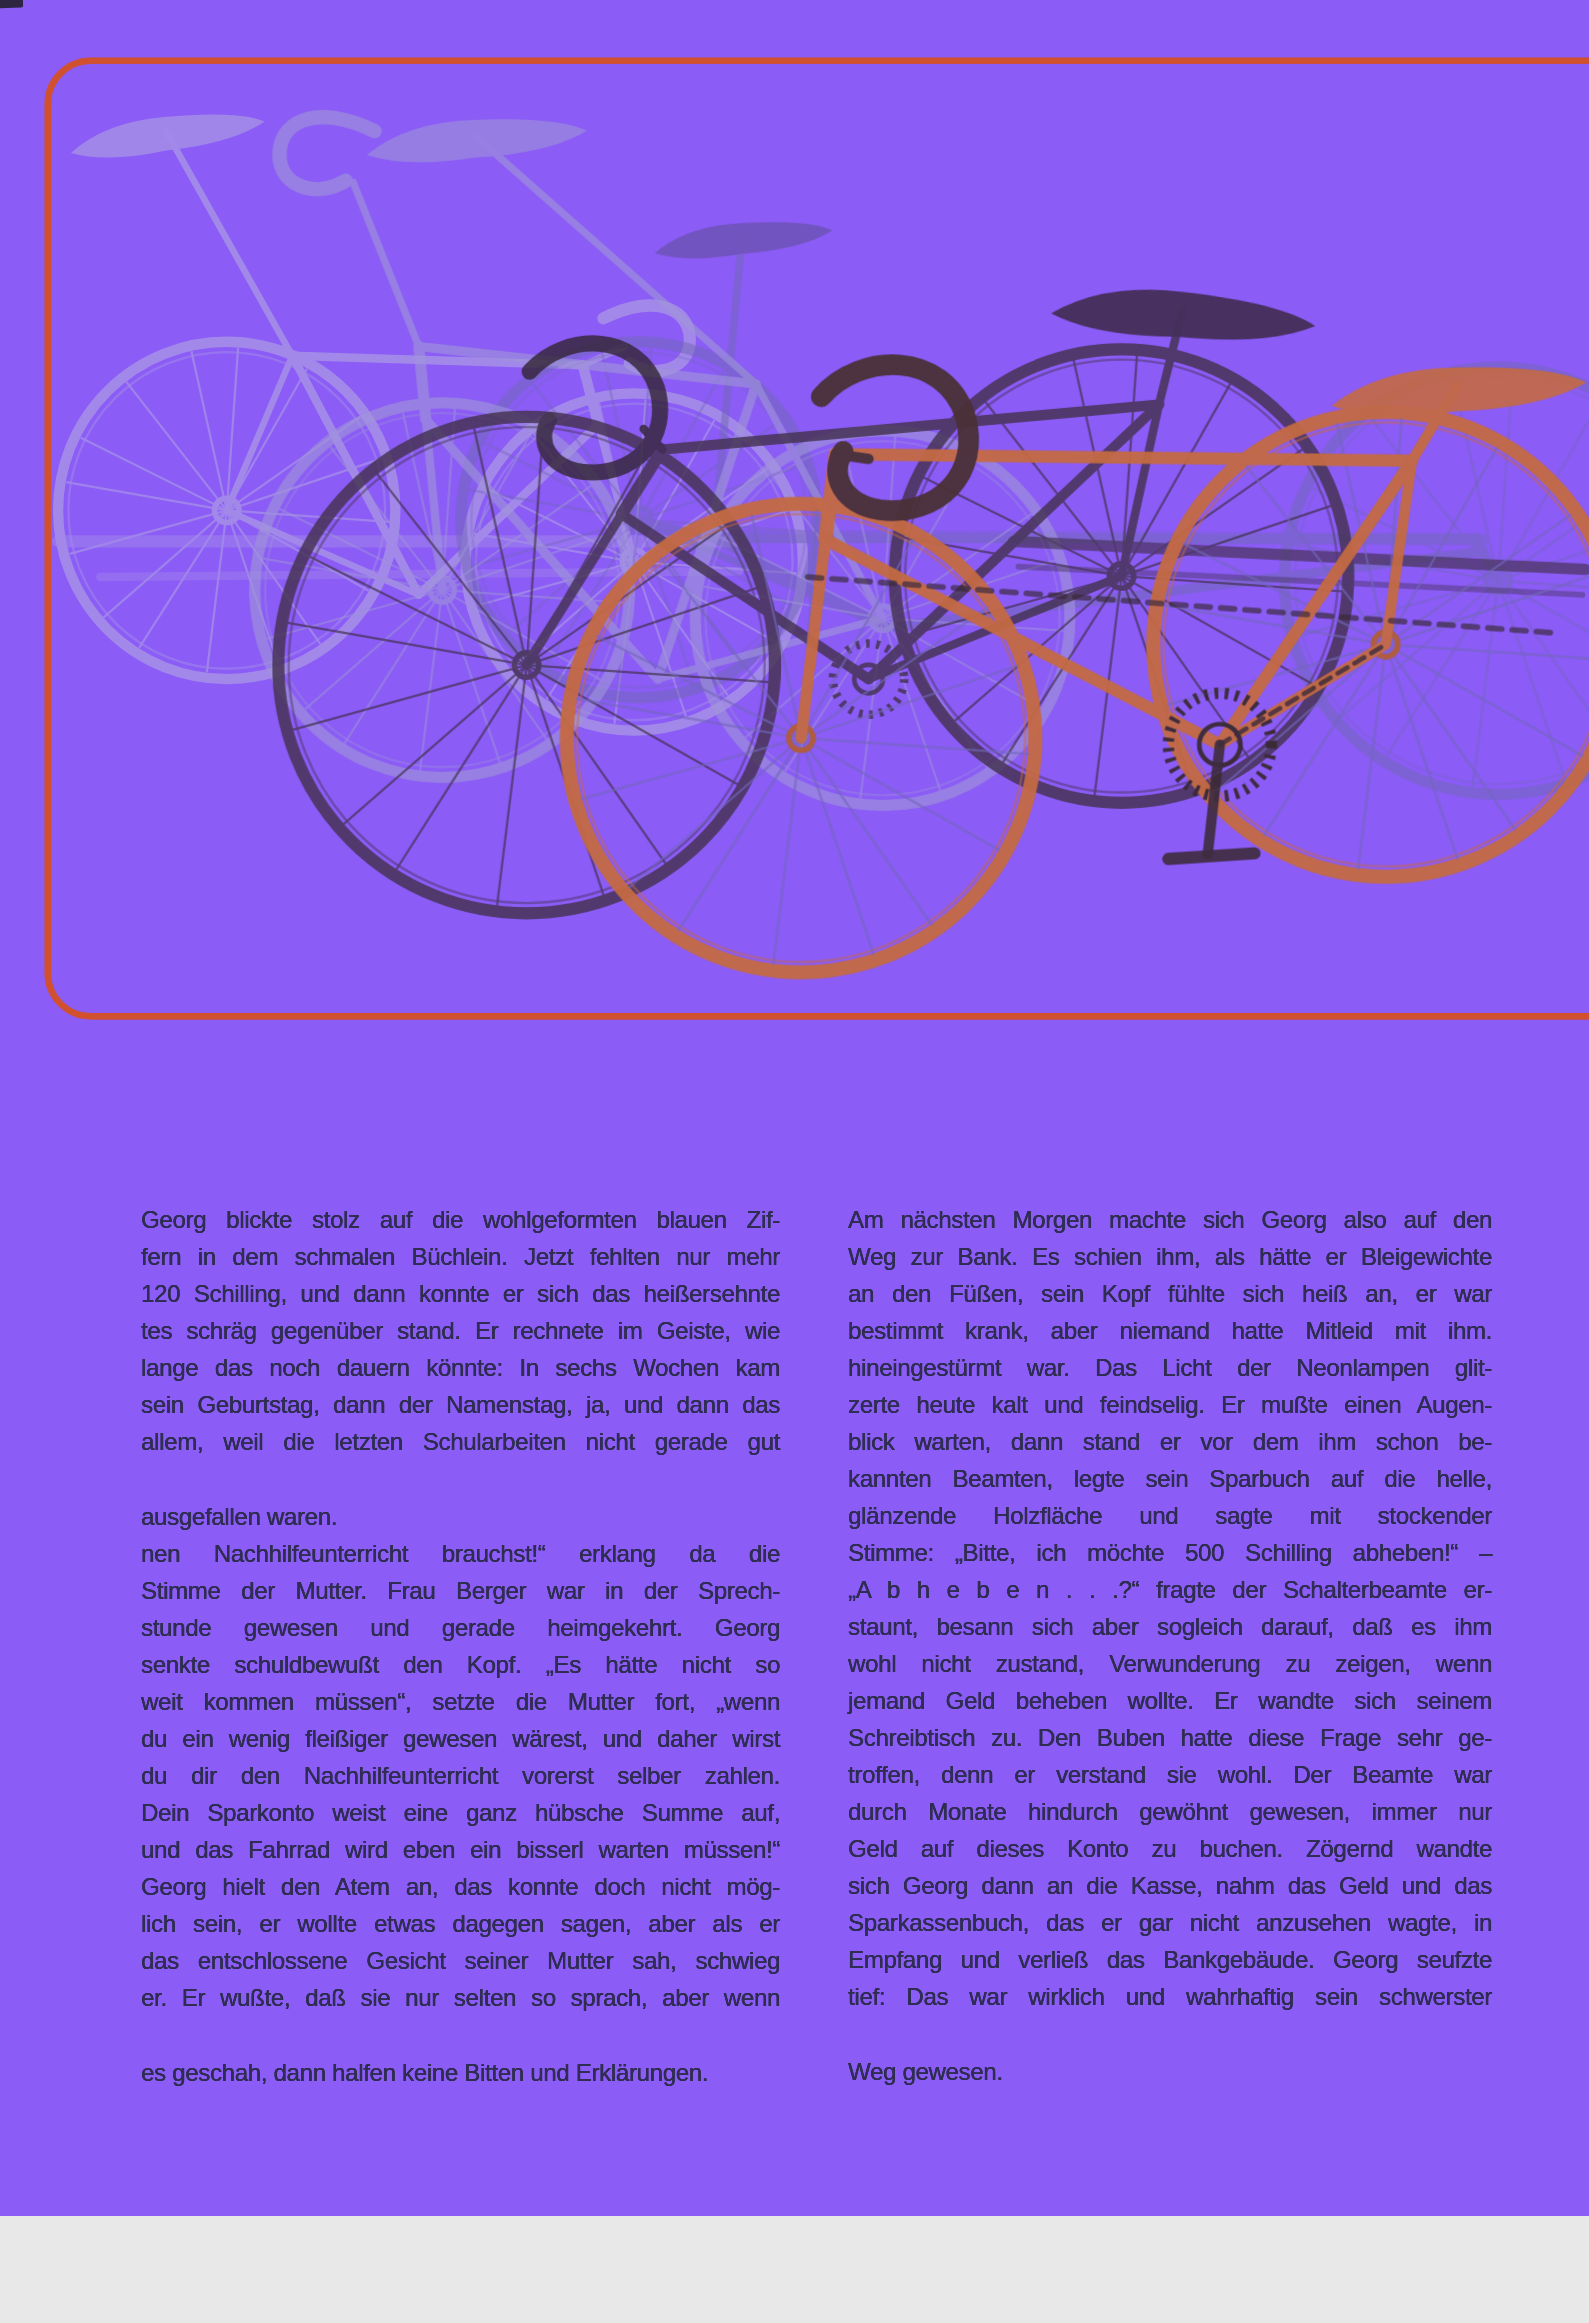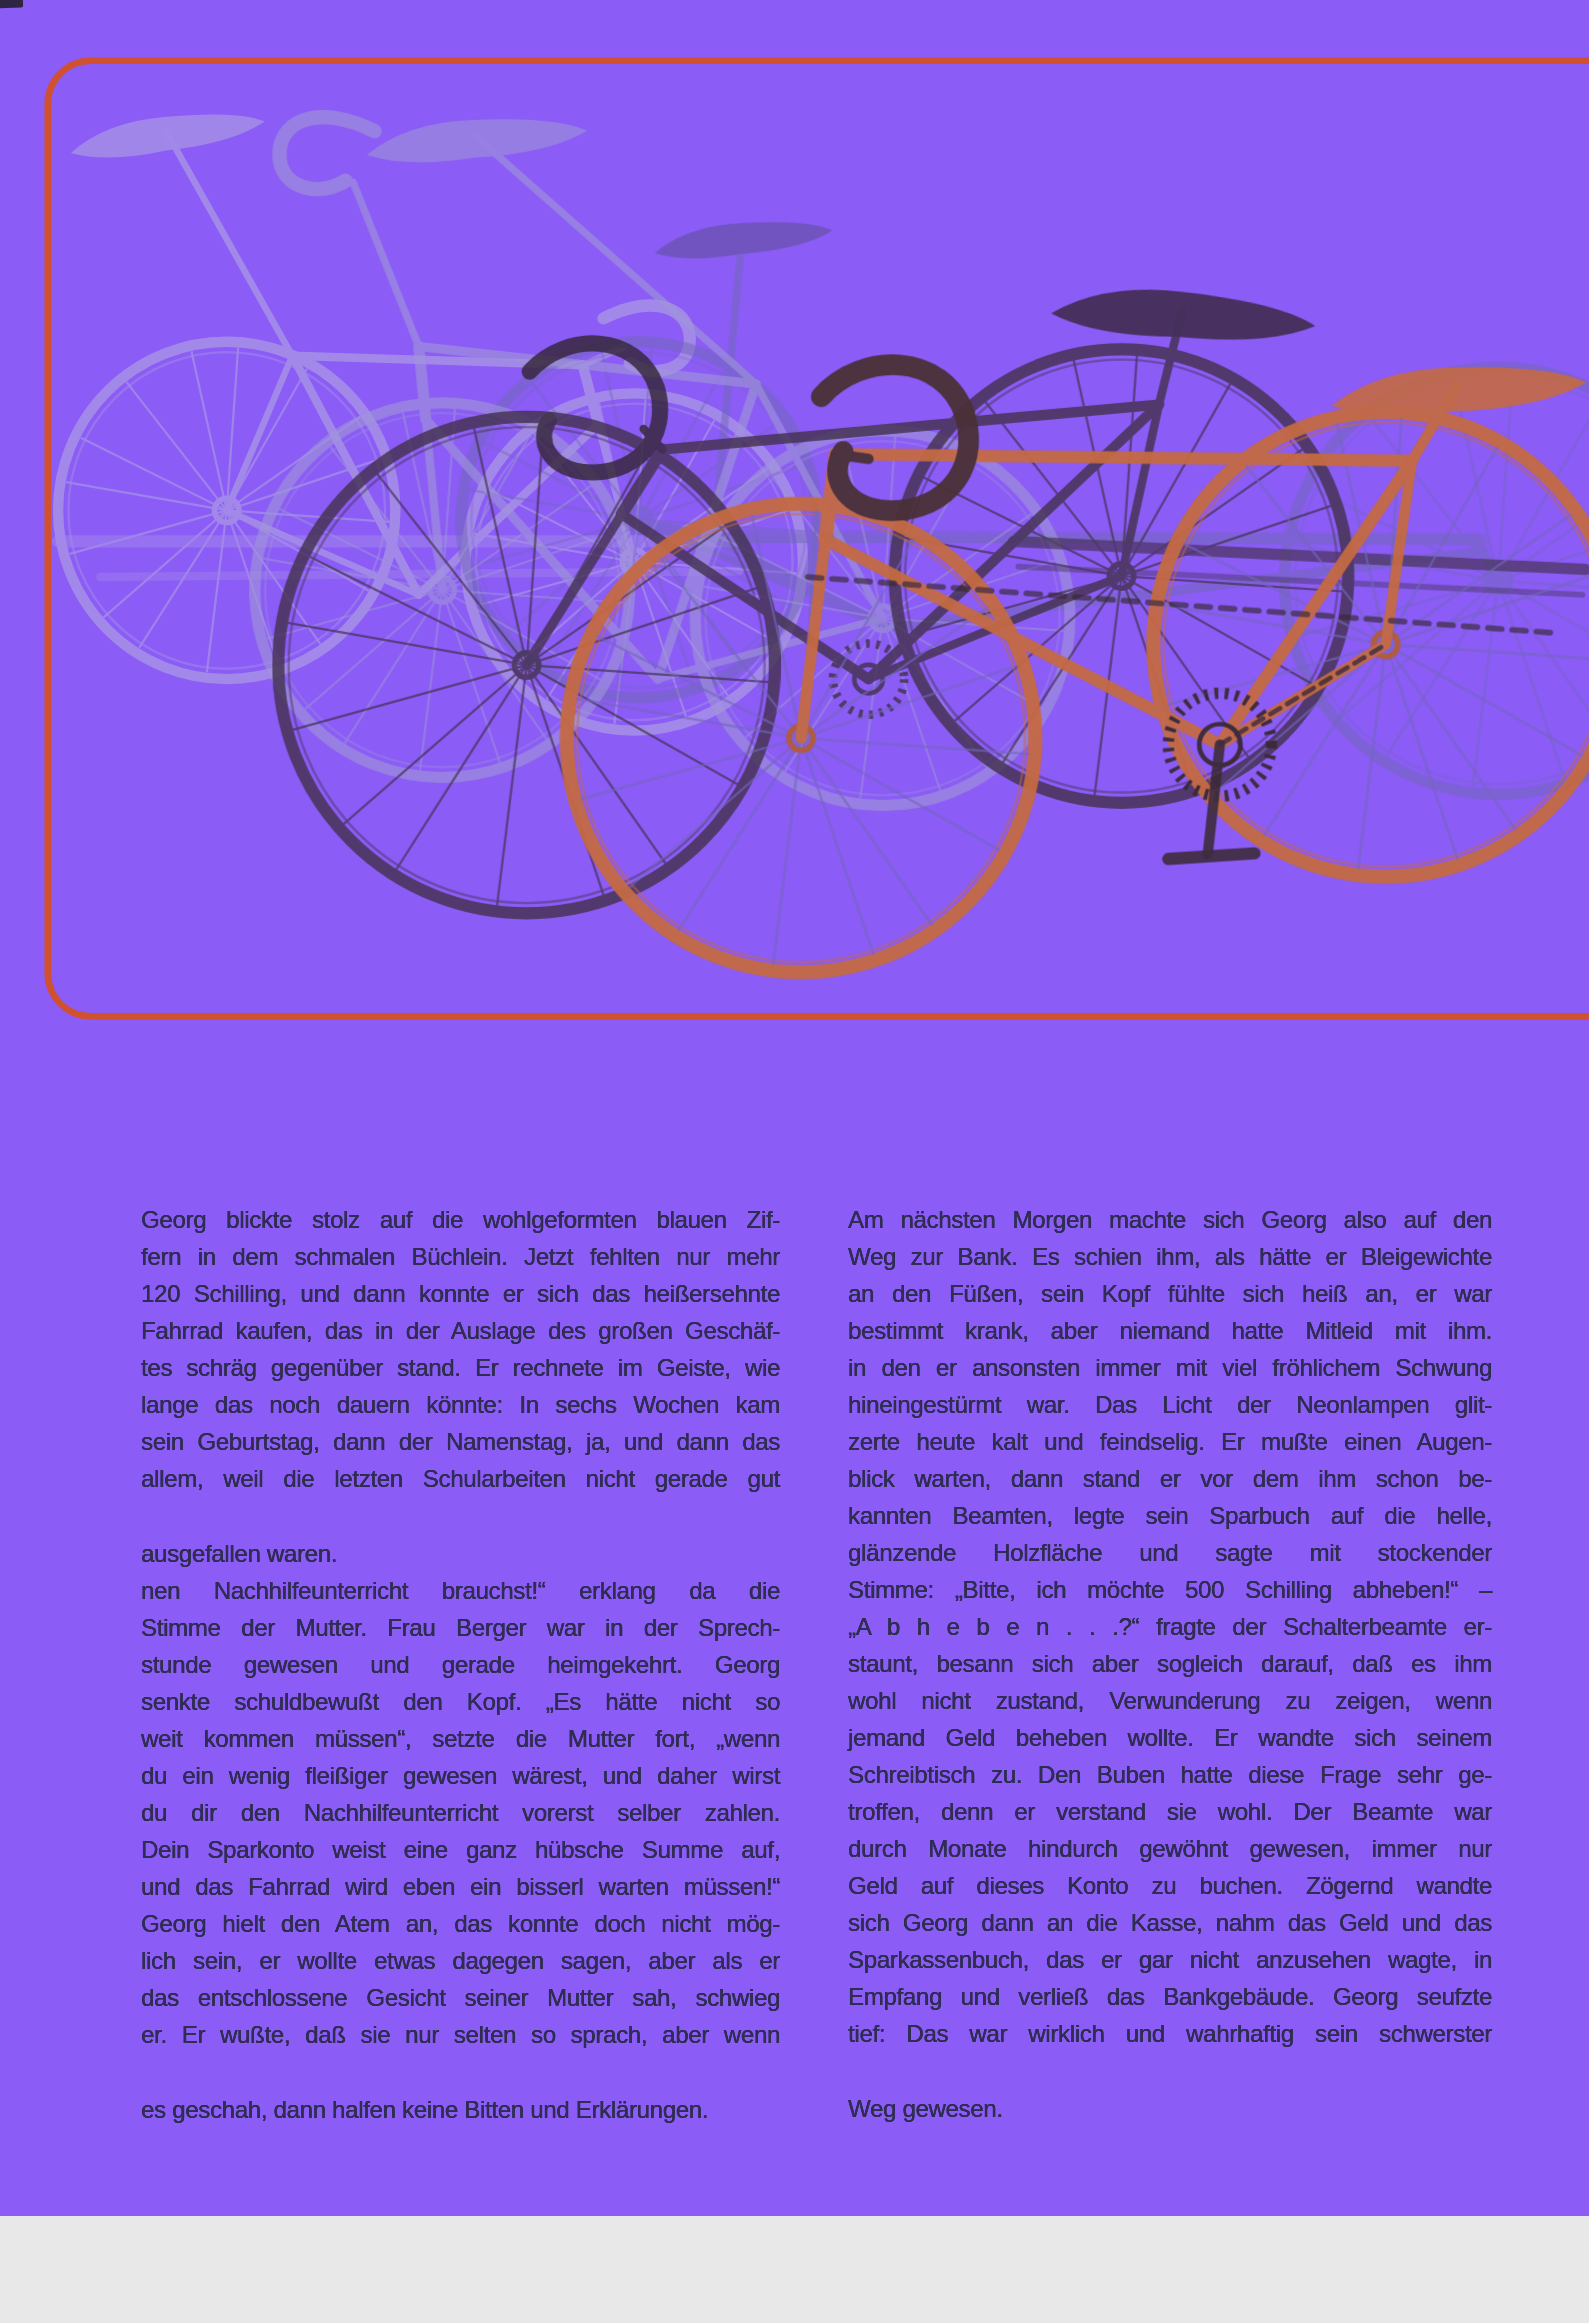--- a/index.html
+++ b/index.html
@@ -312,21 +312,20 @@
         </g>
         <rect x="4" y="5" width="1830" height="1020" rx="46" stroke="#d1512f" stroke-width="7" fill="none"></rect>
       </svg>
   </div>
 
   <main>
     <div class="col col-left">
         <div class="tline">Georg blickte stolz auf die wohlgeformten blauen Zif-</div>
         <div class="tline">fern in dem schmalen Büchlein. Jetzt fehlten nur mehr</div>
         <div class="tline">120 Schilling, und dann konnte er sich das heißersehnte</div>
-        <div class="tline">Fahrrad kaufen, das in der Auslage des großen Geschäf-</div>
         <div class="tline">tes schräg gegenüber stand. Er rechnete im Geiste, wie</div>
         <div class="tline">lange das noch dauern könnte: In sechs Wochen kam</div>
         <div class="tline">sein Geburtstag, dann der Namenstag, ja, und dann das</div>
         <div class="tline">allem, weil die letzten Schularbeiten nicht gerade gut</div>
         <div class="tline p-end">ausgefallen waren.</div>
         <div class="tline">nen Nachhilfeunterricht brauchst!“ erklang da die</div>
         <div class="tline">Stimme der Mutter. Frau Berger war in der Sprech-</div>
         <div class="tline">stunde gewesen und gerade heimgekehrt. Georg</div>
         <div class="tline">senkte schuldbewußt den Kopf. „Es hätte nicht so</div>
         <div class="tline">weit kommen müssen“, setzte die Mutter fort, „wenn</div>
@@ -338,21 +337,20 @@
         <div class="tline">lich sein, er wollte etwas dagegen sagen, aber als er</div>
         <div class="tline">das entschlossene Gesicht seiner Mutter sah, schwieg</div>
         <div class="tline">er. Er wußte, daß sie nur selten so sprach, aber wenn</div>
         <div class="tline p-end">es geschah, dann halfen keine Bitten und Erklärungen.</div>
       </div>
     <div class="col col-right">
         <div class="tline">Am nächsten Morgen machte sich Georg also auf den</div>
         <div class="tline">Weg zur Bank. Es schien ihm, als hätte er Bleigewichte</div>
         <div class="tline">an den Füßen, sein Kopf fühlte sich heiß an, er war</div>
         <div class="tline">bestimmt krank, aber niemand hatte Mitleid mit ihm.</div>
-        <div class="tline">in den er ansonsten immer mit viel fröhlichem Schwung</div>
         <div class="tline">hineingestürmt war. Das Licht der Neonlampen glit-</div>
         <div class="tline">zerte heute kalt und feindselig. Er mußte einen Augen-</div>
         <div class="tline">blick warten, dann stand er vor dem ihm schon be-</div>
         <div class="tline">kannten Beamten, legte sein Sparbuch auf die helle,</div>
         <div class="tline">glänzende Holzfläche und sagte mit stockender</div>
         <div class="tline">Stimme: „Bitte, ich möchte 500 Schilling abheben!“ –</div>
         <div class="tline">„A b h e b e n . . .?“ fragte der Schalterbeamte er-</div>
         <div class="tline">staunt, besann sich aber sogleich darauf, daß es ihm</div>
         <div class="tline">wohl nicht zustand, Verwunderung zu zeigen, wenn</div>
         <div class="tline">jemand Geld beheben wollte. Er wandte sich seinem</div>

